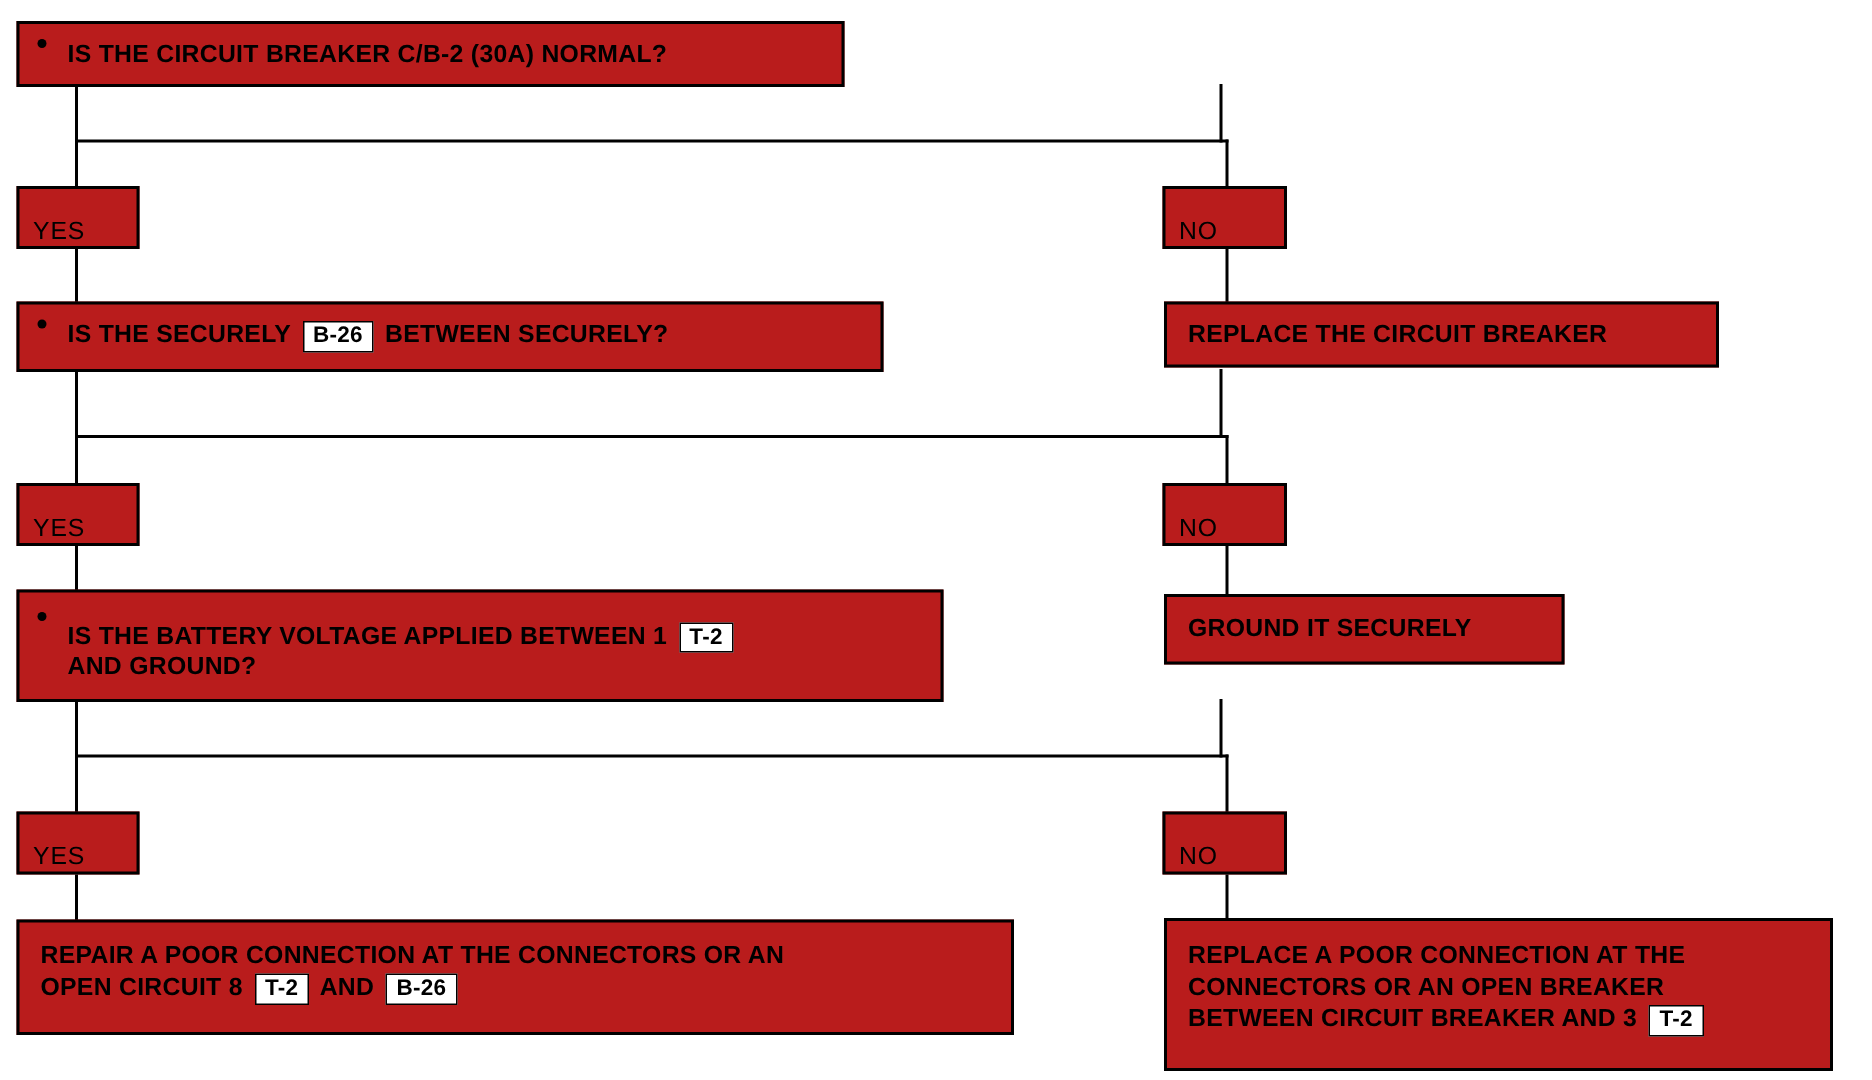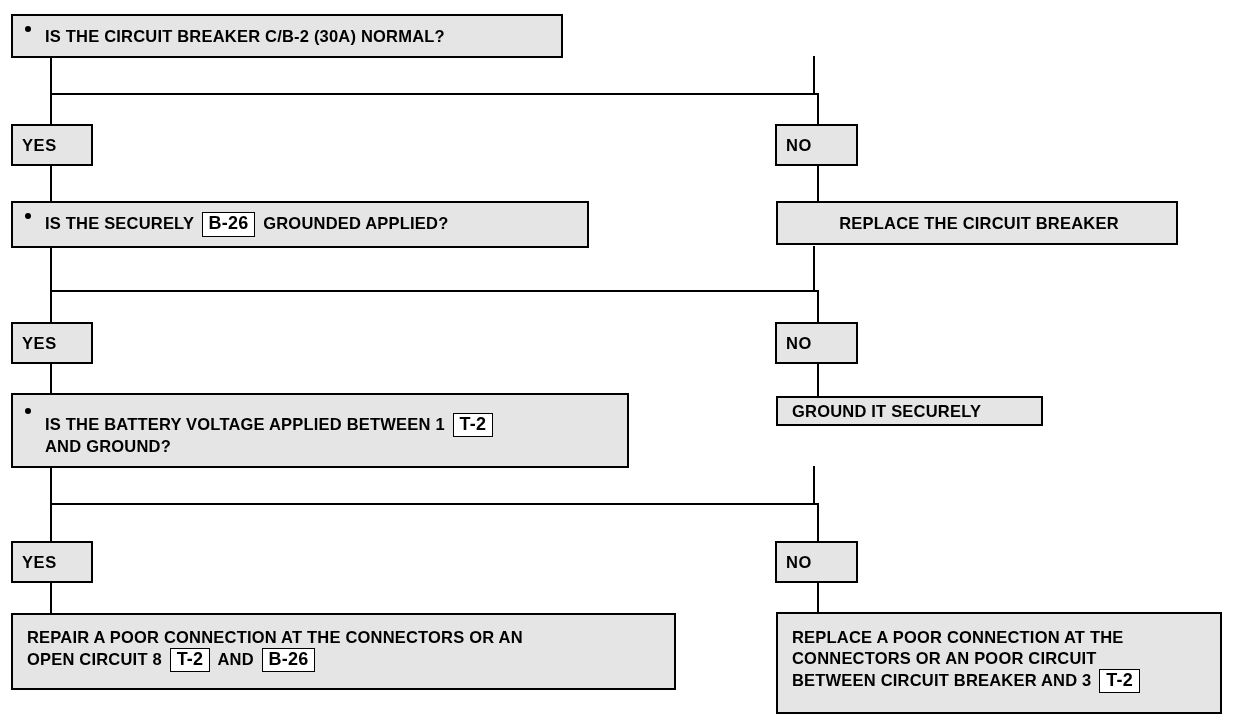--- a/index.html
+++ b/index.html
@@ -19,21 +19,21 @@
     width: 1248px;
     height: 720px;
     background: #ffffff;
   }
 
   
   .node {
     position: absolute;
     box-sizing: border-box;
     border: 2px solid #000;
-    background: #e5e5e5;
+    background: #b91c1c;
     display: flex;
     align-items: center;
     letter-spacing: 0.2px;
   }
   .node .txt {
     display: block;
     line-height: 1.28;
   }
 
   
@@ -67,32 +67,33 @@
     font-size: 16.5px;
     font-weight: 700;
     padding-left: 14px;
     padding-right: 10px;
   }
   .action .line { white-space: nowrap; }
 
   
   .yn {
     font-size: 16.5px;
-    font-weight: 700;
+    font-weight: 400;
     padding-left: 9px;
     letter-spacing: 0.6px;
+    align-items: flex-end;
   }
 
   
   .badge {
     display: inline-block;
     border: 1.5px solid #000;
     padding: 0 6px 1px 6px;
     margin: 0 3px;
-    font-size: 18px;
+    font-size: 15px;
     font-weight: 700;
     line-height: 1.18;
     vertical-align: baseline;
     background: #fff;
   }
 
   
   .vline {
     position: absolute;
     width: 2px;
@@ -131,26 +132,26 @@
 
   <div class="vline" style="left:50px; top:166px; height:36px;"></div>
   <div class="vline" style="left:817px; top:166px; height:36px;"></div>
 
   <div class="node question" style="left:11px; top:201px; width:578px; height:47px;">
     <span class="bullet"></span>
     <span class="q-body">
       <span class="q-line">
         <span>IS THE SECURELY</span>
         <span class="badge">B-26</span>
-        <span>GROUNDED APPLIED?</span>
-      </span>
-    </span>
-  </div>
-
-  <div class="node action" style="left:776px; top:201px; width:402px; height:44px;justify-content:center;">
+        <span>BETWEEN SECURELY?</span>
+      </span>
+    </span>
+  </div>
+
+  <div class="node action" style="left:776px; top:201px; width:370px; height:44px;">
     <span class="line">REPLACE THE CIRCUIT BREAKER</span>
   </div>
 
   <div class="vline" style="left:50px; top:246px; height:46px;"></div>
   <div class="vline" style="left:813px; top:246px; height:46px;"></div>
   <div class="hline" style="left:50px; top:290px; width:769px;"></div>
   <div class="vline" style="left:50px; top:290px; height:33px;"></div>
   <div class="vline" style="left:817px; top:290px; height:33px;"></div>
 
   <div class="node yn" style="left:11px; top:322px; width:82px; height:42px;">
@@ -167,21 +168,21 @@
     <span class="bullet" style="top:4px;"></span>
     <span class="q-body">
       <span class="q-line">
         <span>IS THE BATTERY VOLTAGE APPLIED BETWEEN 1</span>
         <span class="badge">T-2</span>
       </span>
       <span class="q-line">AND GROUND?</span>
     </span>
   </div>
 
-  <div class="node action" style="left:776px; top:396px; width:267px; height:30px;">
+  <div class="node action" style="left:776px; top:396px; width:267px; height:47px;">
     <span class="line">GROUND IT SECURELY</span>
   </div>
 
   <div class="vline" style="left:50px; top:466px; height:39px;"></div>
   <div class="vline" style="left:813px; top:466px; height:39px;"></div>
   <div class="hline" style="left:50px; top:503px; width:769px;"></div>
   <div class="vline" style="left:50px; top:503px; height:40px;"></div>
   <div class="vline" style="left:817px; top:503px; height:40px;"></div>
 
   <div class="node yn" style="left:11px; top:541px; width:82px; height:42px;">
@@ -202,21 +203,21 @@
         <span class="badge">T-2</span>
         <span>AND</span>
         <span class="badge">B-26</span>
       </span>
     </span>
   </div>
 
   <div class="node action" style="left:776px; top:612px; width:446px; height:102px; align-items:flex-start; padding-top:13px;">
     <span class="txt">
       <span class="line">REPLACE A POOR CONNECTION AT THE</span>
-      <span class="line">CONNECTORS OR AN POOR CIRCUIT</span>
+      <span class="line">CONNECTORS OR AN OPEN BREAKER</span>
       <span class="line">
         <span>BETWEEN CIRCUIT BREAKER AND 3</span>
         <span class="badge">T-2</span>
       </span>
     </span>
   </div>
 
 </div>
 
 </body></html>

